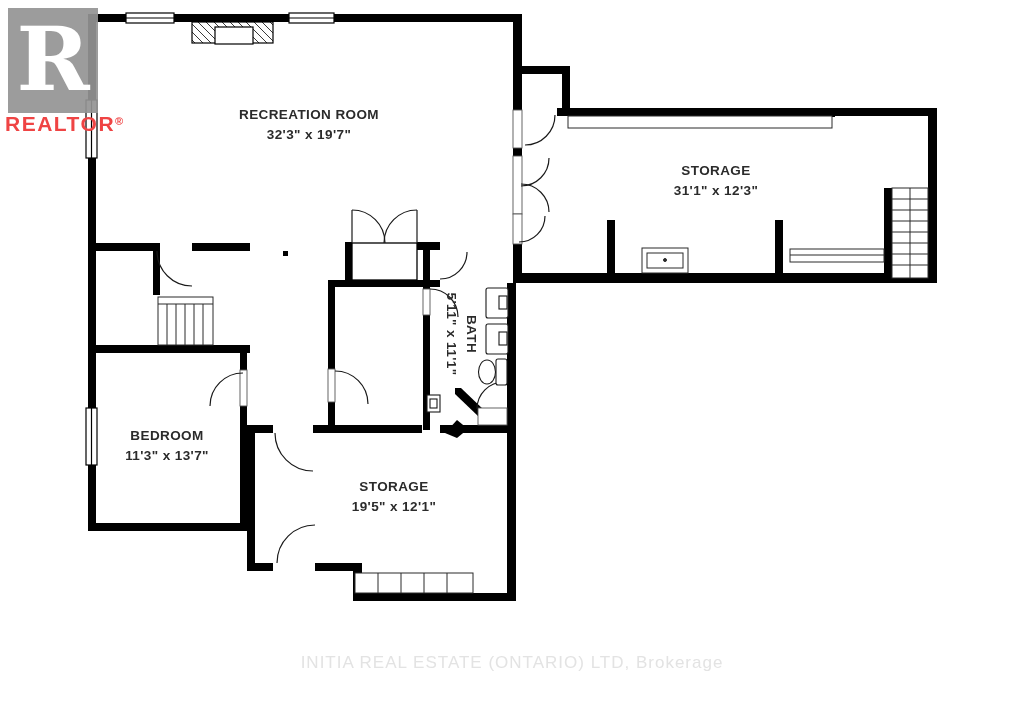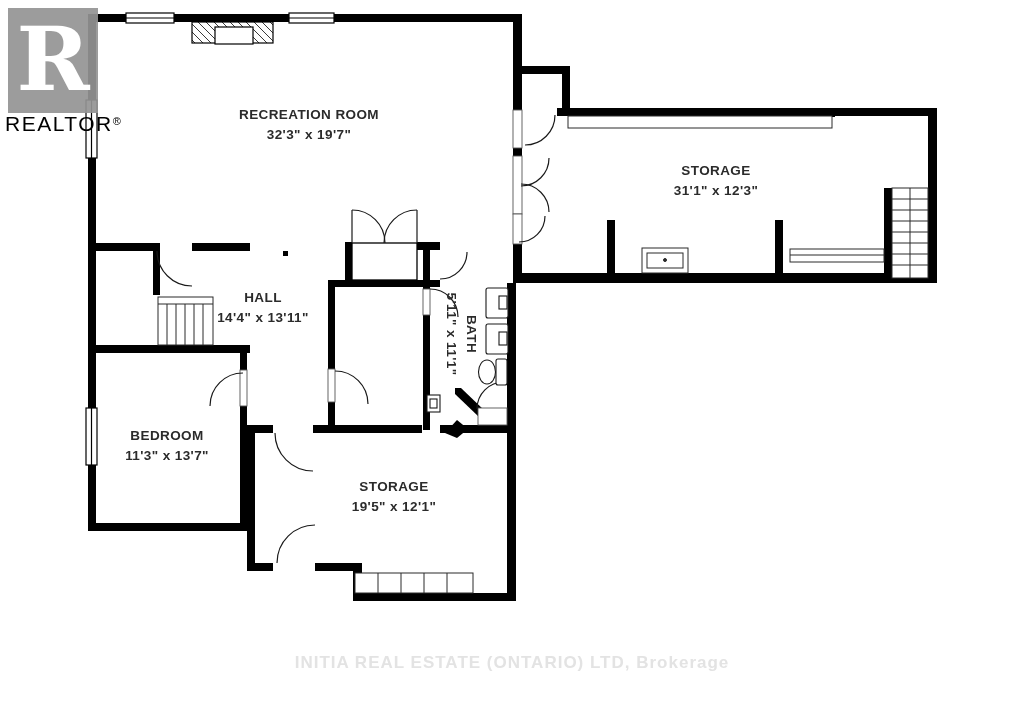--- a/index.html
+++ b/index.html
@@ -9,26 +9,26 @@
   .room-label{position:absolute;transform:translate(-50%,-50%);text-align:center;
               color:#2b2b2b;font-size:13.5px;font-weight:600;letter-spacing:.4px;
               line-height:1.5;white-space:nowrap;}
   .room-label.vertical{transform:translate(-50%,-50%) rotate(90deg);}
   .room-dims{display:block;font-weight:600;}
   
   .logo-box{position:absolute;left:8px;top:8px;width:90px;height:105px;
             background:rgba(148,148,148,.92);display:flex;align-items:center;justify-content:center;}
   .logo-r{color:#ffffff;font-family:"DejaVu Serif","Liberation Serif",serif;
           font-weight:700;font-size:88px;line-height:1;transform:translateY(-2px);}
-  .logo-word{position:absolute;left:5px;top:112px;width:130px;color:#000000;
-             font-size:21px;letter-spacing:1.5px;font-weight:400;white-space:nowrap;}
+  .logo-word{position:absolute;left:5px;top:112px;width:130px;color:#ef4444;
+             font-size:21px;letter-spacing:1.5px;font-weight:700;white-space:nowrap;}
   .logo-word sup{font-size:11px;vertical-align:6px;}
   
   .brokerage{position:absolute;left:512px;top:663px;transform:translate(-50%,-50%);
-             color:#e3e3e3;font-size:17px;font-weight:700;letter-spacing:1px;white-space:nowrap;}
+             color:#e3e3e3;font-size:17px;font-weight:400;letter-spacing:1px;white-space:nowrap;}
 </style>
 </head>
 <body>
 
 <div class="canvas">
 
   <svg class="plan-svg" width="1024" height="723" viewBox="0 0 1024 723">
     <defs>
       <pattern id="hatch" patternUnits="userSpaceOnUse" width="8" height="8">
         <path d="M0,0 l8,8 M-2,6 l4,4 M6,-2 l4,4" stroke="#3a3a3a" stroke-width="1"></path>
@@ -185,24 +185,20 @@
   <div class="room-label" style="left:309px;top:125px">
     <span>RECREATION ROOM</span>
     <span class="room-dims">32'3" x 19'7"</span>
   </div>
 
   <div class="room-label" style="left:716px;top:181px">
     <span>STORAGE</span>
     <span class="room-dims">31'1" x 12'3"</span>
   </div>
 
-  <div class="room-label" style="left:263px;top:308px">
-    <span>HALL</span>
-    <span class="room-dims">14'4" x 13'11"</span>
-  </div>
 
   <div class="room-label vertical" style="left:461px;top:334px">
     <span>BATH</span>
     <span class="room-dims">5'11" x 11'1"</span>
   </div>
 
   <div class="room-label" style="left:167px;top:446px">
     <span>BEDROOM</span>
     <span class="room-dims">11'3" x 13'7"</span>
   </div>

